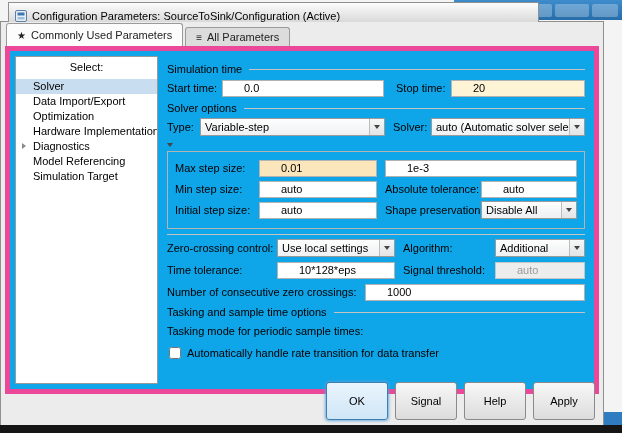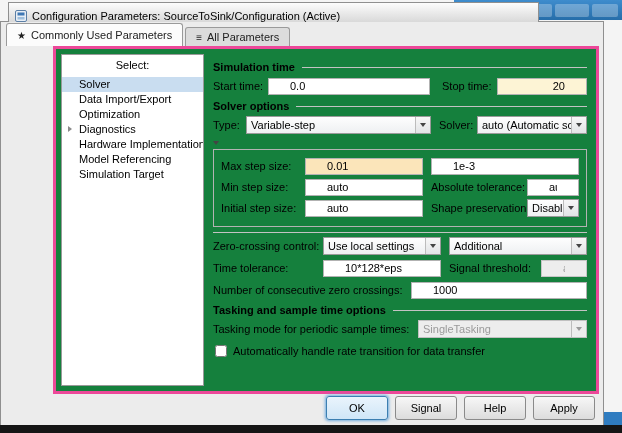--- a/index.html
+++ b/index.html
@@ -52,52 +52,52 @@
     border:1px solid #9a9a9a; border-bottom:none;
     border-radius:3px 3px 0 0; height:19px;
     background:#dcdcdc; color:#222; white-space:nowrap; cursor:default;
   }
   .tab.active { background:#fcfcfc; height:23px; font-weight:normal; }
   .tab-icon { font-size:10px; }
 
   
   .content {
     position:absolute; top:24px; left:4px; right:4px; bottom:31px;
-    background:#15803d; border:3px solid #ec4899;
-    display:flex; padding:5px; z-index:3;margin-left:48px;
+    background:#0ea5e9; border:5px solid #ec4899;
+    display:flex; padding:5px; z-index:3;
   }
   .sidebar {
     width:143px; flex:0 0 auto; border:1px solid #999; background:#fff;
     overflow:hidden;
   }
   .sidebar-header { text-align:center; padding:4px 0 6px; }
   .sidebar-item { position:relative; height:15px; line-height:15px; padding-left:17px; white-space:nowrap; cursor:default; }
   .sidebar-item.selected { background:#c9ddf0; }
   .expander {
     position:absolute; left:6px; top:4px; width:0; height:0;
     border-top:3px solid transparent; border-bottom:3px solid transparent;
     border-left:4px solid #8a8a8a;
   }
 
   .main { flex:1; padding:2px 4px 0 9px; overflow:hidden; }
 
   .section-header { display:flex; align-items:center; gap:7px; margin:5px 0 4px; }
-  .section-header .stitle { font-weight:bold; white-space:nowrap; }
+  .section-header .stitle { font-weight:normal; white-space:nowrap; }
   .section-header .rule { flex:1; border-top:1px solid #c3c3c3; height:0; }
 
   .row { display:flex; align-items:center; margin:4px 0; height:18px; }
   .lbl { white-space:nowrap; flex:0 0 auto; }
   .grow { flex:1; min-width:0; }
 
   .input {
     height:17px; border:1px solid #b2b2b2; background:#fff;
     font-family:"Liberation Sans", sans-serif; font-size:11px;
     padding:0 21px; outline:none;
   }
-  .input.cream  { background:#fdf4d5;text-align:right; }
+  .input.cream  { background:#fdf4d5; }
   .input.orange { background:#fbe5ba; }
   .input.disabled { background:#ededed; color:#9a9a9a; border-color:#c6c6c6; }
 
   .combo {
     height:18px; border:1px solid #9a9a9a;
     background:linear-gradient(#fefefe,#eef0f2);
     display:flex; align-items:center; cursor:default; min-width:0;
   }
   .combo-text { flex:1; padding:0 4px; white-space:nowrap; overflow:hidden; }
   .combo-arrow {
@@ -119,21 +119,21 @@
 
   .groupbox { border:1px solid #b3b3b3; padding:4px 7px 6px; margin:0 0 2px; }
   .groupbox .row { margin:3px 0; }
 
   .check-row { display:flex; align-items:center; gap:6px; margin:5px 0 5px 2px; height:16px; }
   .check-row input { width:12px; height:12px; flex:0 0 auto; }
 
   
   .footer { position:absolute; bottom:5px; right:8px; display:flex; gap:7px; z-index:4; }
   .btn {
-    width:62px; height:24px; font-size:11px;
+    width:62px; height:38px; font-size:11px;
     font-family:"Liberation Sans", sans-serif;
     border:1px solid #8a8a8a; border-radius:3px;
     background:linear-gradient(#f7f7f7,#dcdcdc);
     cursor:default;
   }
   .btn.focused {
     border-color:#3c7fb1;
     background:linear-gradient(#eaf4fc,#cfe6f7);
     box-shadow:0 0 3px 1px rgba(90,160,220,.85);
   }
@@ -189,25 +189,25 @@
         <div class="sidebar-item selected">
           <span>Solver</span>
         </div>
         <div class="sidebar-item">
           <span>Data Import/Export</span>
         </div>
         <div class="sidebar-item">
           <span>Optimization</span>
         </div>
         <div class="sidebar-item">
+          <span>Hardware Implementation</span>
+        </div>
+        <div class="sidebar-item">
           <span class="expander"></span>
           <span>Diagnostics</span>
-        </div>
-        <div class="sidebar-item">
-          <span>Hardware Implementation</span>
         </div>
         <div class="sidebar-item">
           <span>Model Referencing</span>
         </div>
         <div class="sidebar-item">
           <span>Simulation Target</span>
         </div>
       </div>
 
       <div class="main">
@@ -277,20 +277,21 @@
           <span class="rule"></span>
         </div>
         <div class="row">
           <span class="lbl w110">Zero-crossing control:</span>
           <div class="combo w118 mr8">
             <span class="combo-text">Use local settings</span>
             <span class="combo-arrow">
                 <span class="tri-down"></span>
               </span>
           </div>
+          <span class="lbl w92">Algorithm:</span>
           <div class="combo grow">
             <span class="combo-text">Additional</span>
             <span class="combo-arrow">
                 <span class="tri-down"></span>
               </span>
           </div>
         </div>
         <div class="row">
           <span class="lbl w110">Time tolerance:</span>
           <input class="input w118 mr8" value="10*128*eps" style="">
@@ -301,26 +302,20 @@
           <span class="lbl w190 mr8">Number of consecutive zero crossings:</span>
           <input class="input grow" value="1000" style="">
         </div>
 
         <div class="section-header">
           <span class="stitle">Tasking and sample time options</span>
           <span class="rule"></span>
         </div>
         <div class="row">
           <span class="lbl w200 mr5">Tasking mode for periodic sample times:</span>
-          <div class="combo disabled grow">
-            <span class="combo-text">SingleTasking</span>
-            <span class="combo-arrow">
-                <span class="tri-down"></span>
-              </span>
-          </div>
         </div>
         <div class="check-row">
           <input type="checkbox" style="">
           <span>Automatically handle rate transition for data transfer</span>
         </div>
 
       </div>
     </div>
 
     <div class="footer">

